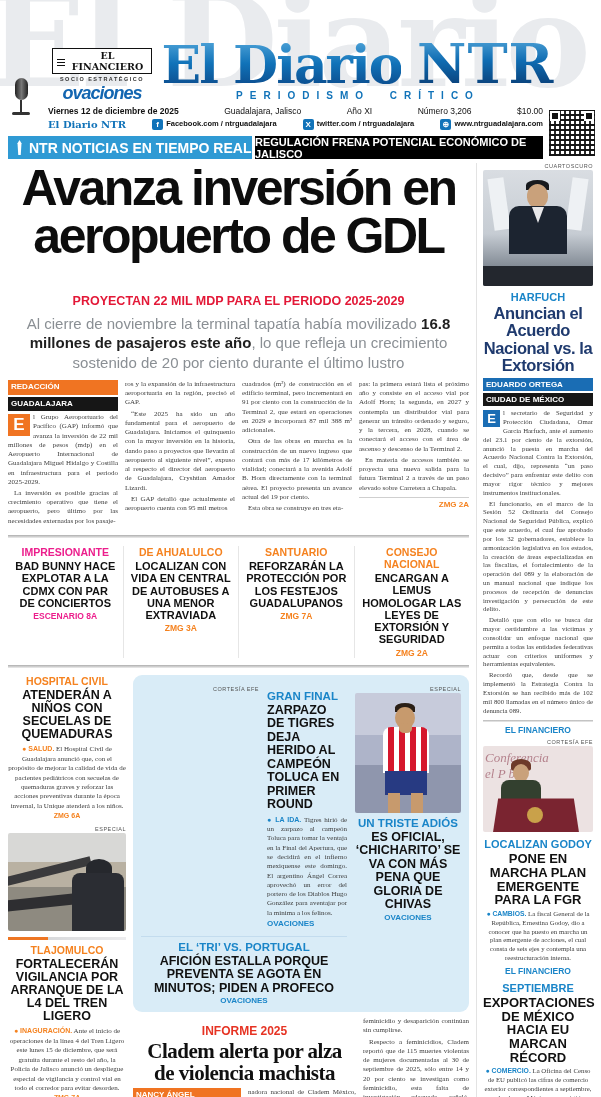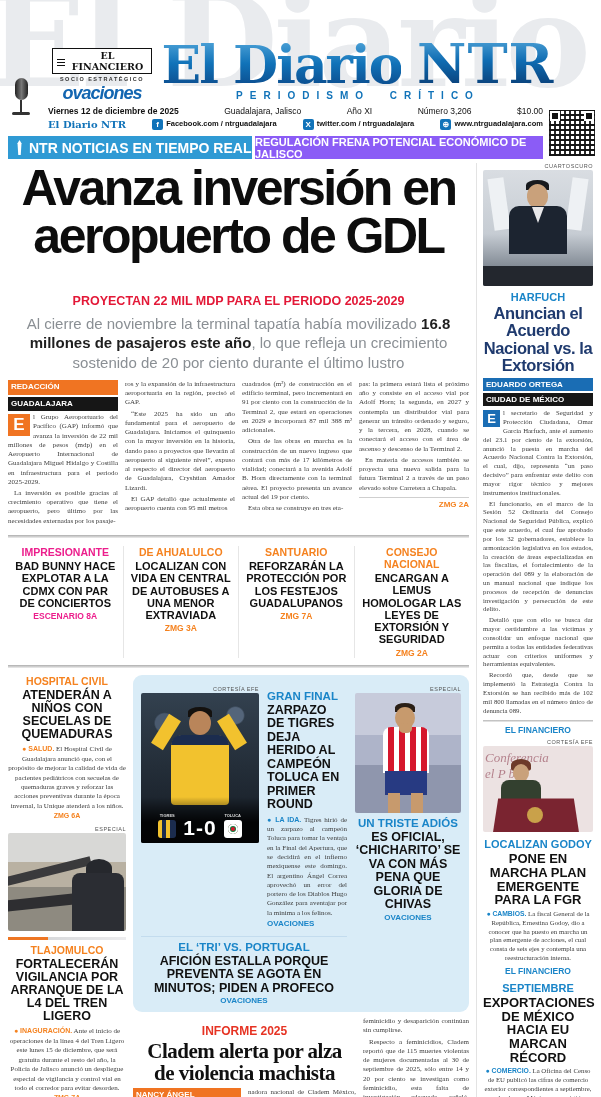--- a/index.html
+++ b/index.html
@@ -39,21 +39,21 @@
   .qr{position:absolute;right:6px;top:110px;width:46px;height:46px;z-index:3;background:
       repeating-linear-gradient(90deg,rgba(17,17,17,.9) 0 2px,transparent 2px 5px),
       repeating-linear-gradient(0deg,#161616 0 2px,#fff 2px 5px);outline:2px solid #fff;}
   .qr:before,.qr:after{content:"";position:absolute;width:10px;height:10px;background:#111;box-shadow:inset 0 0 0 2px #fff,inset 0 0 0 4px #111;}
   .qr:before{left:1px;top:1px;} .qr:after{right:1px;top:1px;}
   
   .ticker{display:flex;margin:2px 58px 0 8px;height:23px;}
   .tick-left{width:236px;background:#2f9ad4;color:#fff;font-weight:bold;font-size:14px;
              display:flex;align-items:center;gap:6px;padding-left:8px;}
   .obelisk{width:7px;height:15px;background:#fff;clip-path:polygon(50% 0,78% 22%,68% 100%,32% 100%,22% 22%);}
-  .tick-right{flex:1;background:#8b5cf6;color:#fff;font-weight:bold;font-size:11px;
+  .tick-right{flex:1;background:#000000;color:#fff;font-weight:bold;font-size:11px;
               display:flex;align-items:center;justify-content:center;margin-left:3px;}
   
   .columns{display:flex;padding:0 8px;gap:7px;margin-top:4px;}
   .main{flex:1;min-width:0;}
   .sidebar{width:110px;flex:none;border-left:1px solid #e3e3e3;padding-left:6px;}
   
   .headline{font-size:50px;line-height:.95;font-weight:bold;letter-spacing:-2.5px;color:#0d0d0d;
             text-align:center;margin-top:2px;}
   .kicker-red{color:#e31837;font-weight:bold;font-size:12.5px;text-align:center;margin-top:9px;}
   .deck{font-size:15px;line-height:1.3;color:#8a8f94;text-align:center;max-width:440px;margin:6px auto 0;}
@@ -312,37 +312,20 @@
 
       </div>
 
       <div class="center">
 
         <div class="sports">
           <div class="sp-left">
             <div class="sp-row">
               <div style="width:118px;flex:none;">
                 <div class="credit">CORTESÍA EFE</div>
-                <div class="photo ph-tigres">
-                  <div class="arm1"></div>
-                    <div class="arm2"></div>
-                    <div class="hair"></div>
-                    <div class="head"></div>
-                  <div class="torso"></div>
-                    <div class="sleeve"></div>
-                  <div class="scorebar">
-                    <span class="crest tig">
-                        <span class="tname">TIGRES</span>
-                      </span>
-                    <span class="score">1-0</span>
-                    <span class="crest tol">
-                        <span class="tname">TOLUCA</span>
-                      </span>
-                  </div>
-                </div>
               </div>
               <div style="flex:1;min-width:0;padding-top:8px;">
                 <div class="sp-kicker">GRAN FINAL</div>
                 <div class="sp-title">ZARPAZO DE TIGRES DEJA HERIDO AL CAMPEÓN TOLUCA EN PRIMER ROUND</div>
                 <div class="sp-body"><span class="lead-in" style="color:#1a85c8">● LA IDA.</span><span> Tigres hirió de un zarpazo al campeón Toluca para tomar la ventaja en la Final del Apertura, que se decidirá en el infierno mexiquense este domingo. El argentino Ángel Correa aprovechó un error del portero de los Diablos Hugo González para aventajar por la mínima a los felinos. </span><div class="sp-ref">OVACIONES</div></div>
               </div>
             </div>
             <div class="tri">
               <div class="sp-kicker">EL ‘TRI’ VS. PORTUGAL</div>
               <div class="sp-title">AFICIÓN ESTALLA PORQUE PREVENTA SE AGOTA EN MINUTOS; PIDEN A PROFECO</div>

